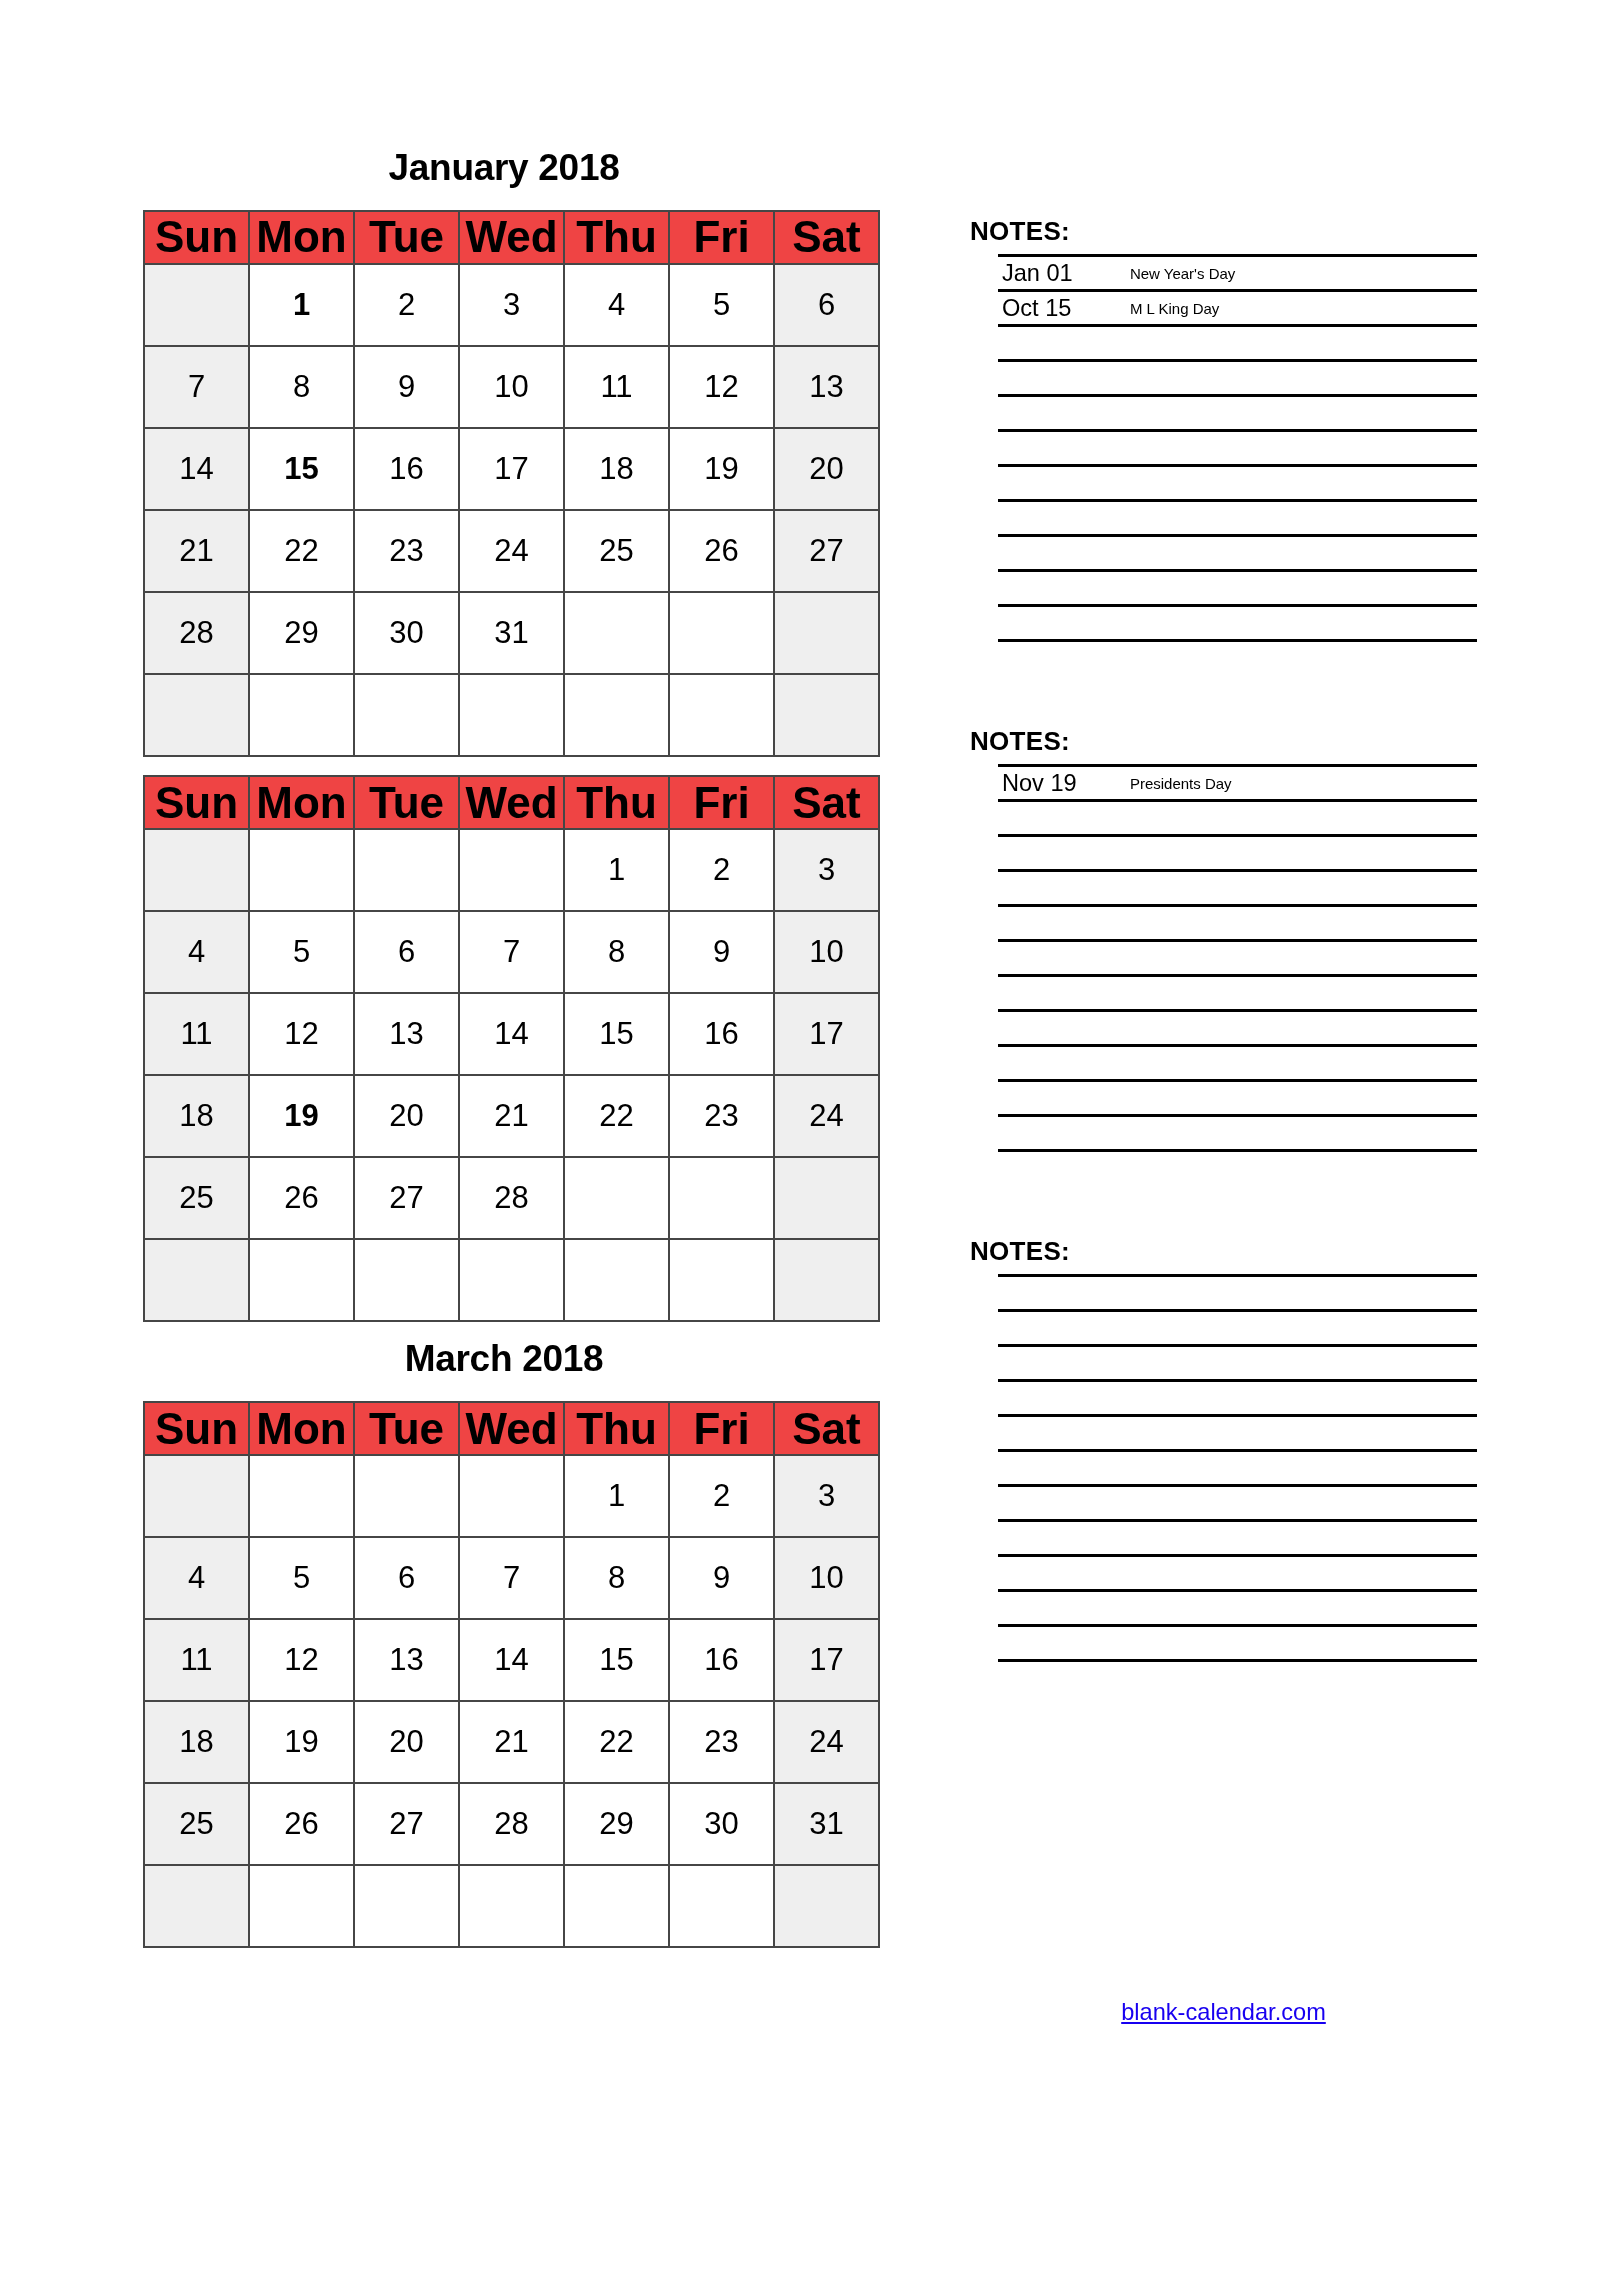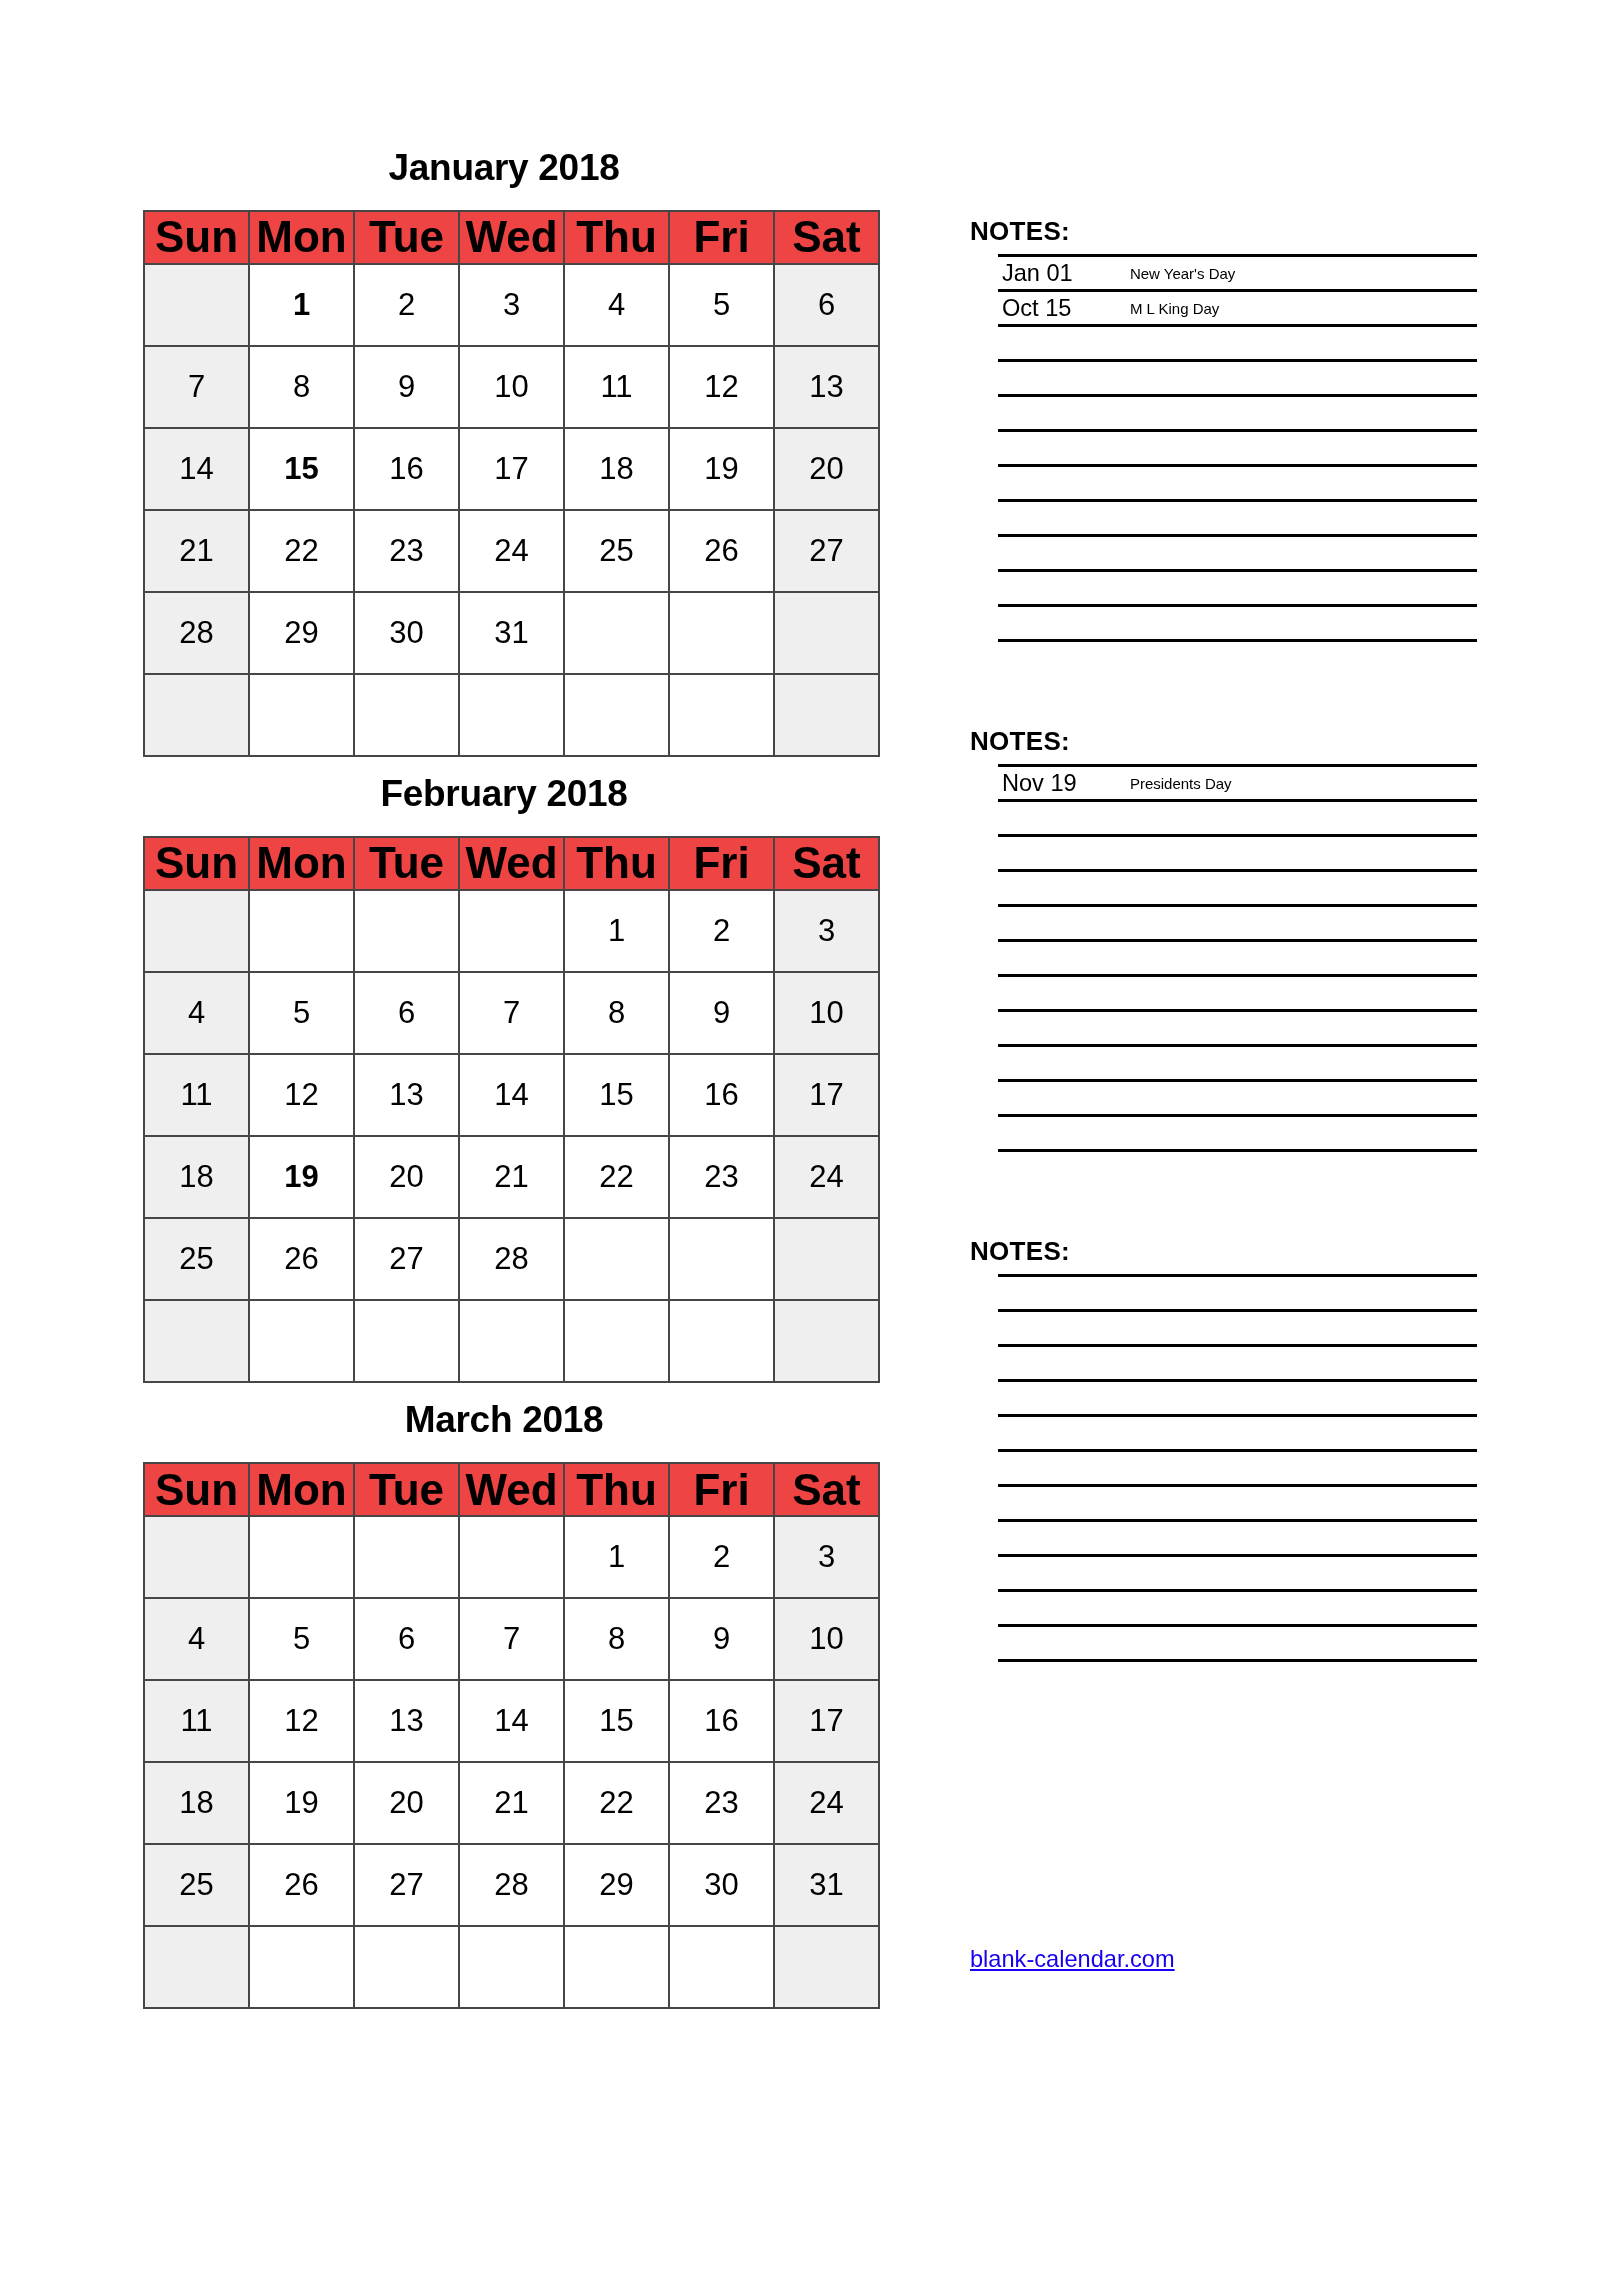--- a/index.html
+++ b/index.html
@@ -117,23 +117,23 @@
   .note-text {
     flex: 1 1 auto;
     font-size: 15px;
     white-space: nowrap;
   }
 
   
   .footer-link {
     position: absolute;
     left: 970px;
-    top: 1946px;
+    top: 1999px;
     width: 507px;
-    text-align: left;
+    text-align: center;
     font-size: 23.6px;
     color: #1800f0;
     white-space: nowrap;
   }
 </style>
 </head>
 <body>
 
 <div class="page">
 
@@ -206,21 +206,20 @@
               <td></td>
               <td></td>
               <td></td>
               <td class="we"></td>
             </tr>
           </tbody>
       </table>
     </div>
 
     <div class="month-block m-feb">
-      <div class="month-title">February 2018</div>
       <table class="cal">
         <thead>
           <tr>
             <th>Sun</th>
             <th>Mon</th>
             <th>Tue</th>
             <th>Wed</th>
             <th>Thu</th>
             <th>Fri</th>
             <th>Sat</th>

